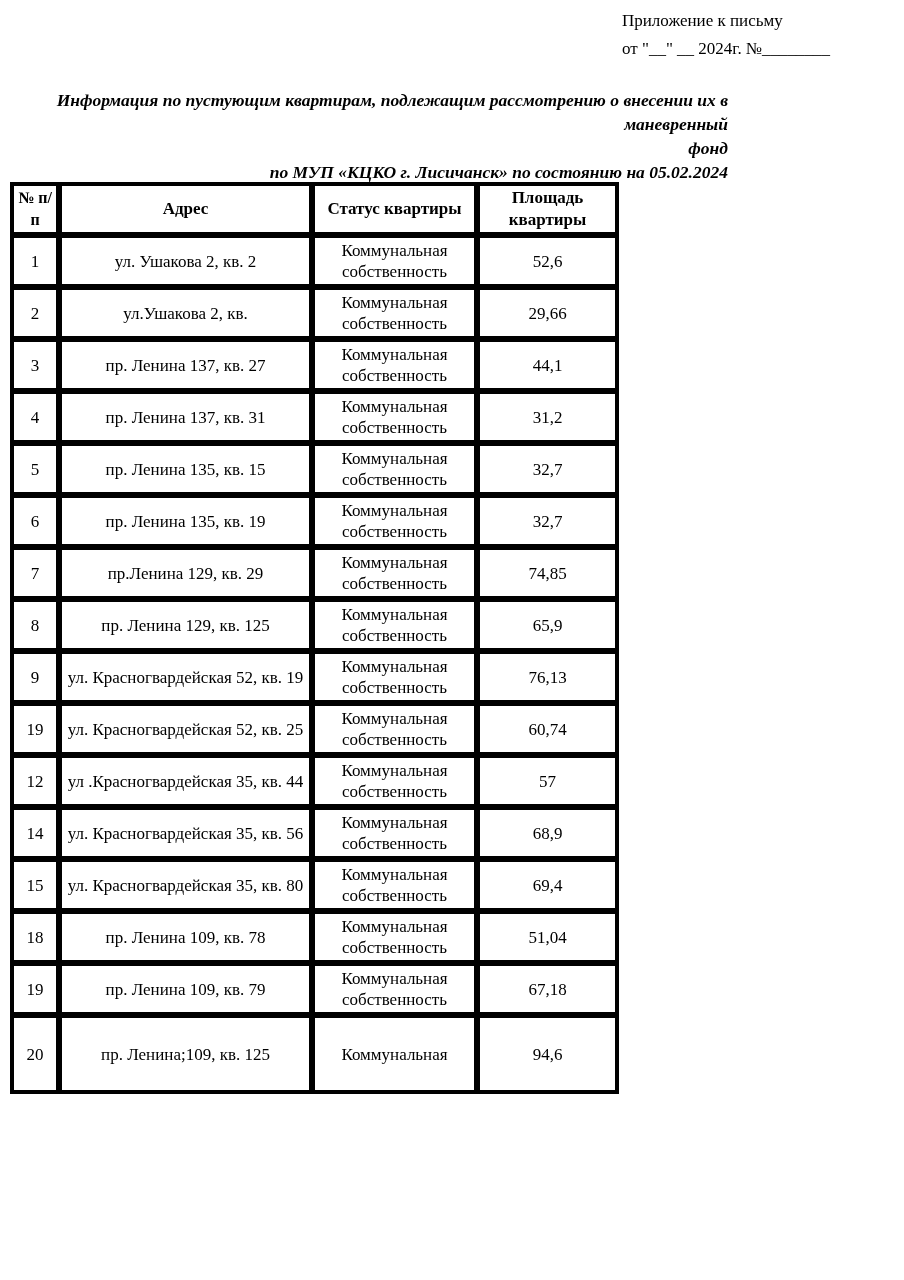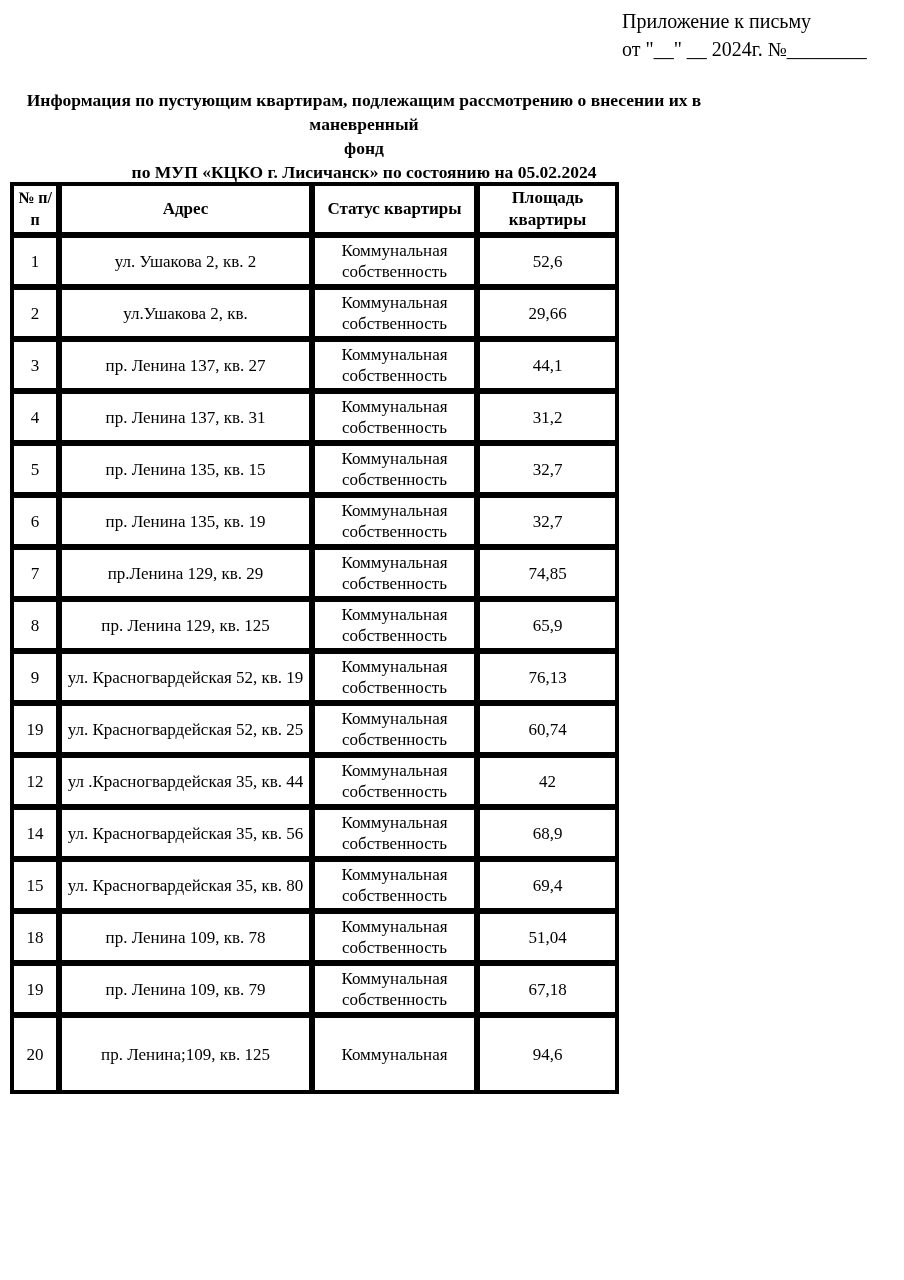--- a/index.html
+++ b/index.html
@@ -12,33 +12,34 @@
     height: 1280px;
     overflow: hidden;
     position: relative;
     font-family: "Liberation Serif", serif;
     color: #000000;
   }
   .annotation {
     position: absolute;
     top: 7px;
     left: 622px;
-    font-size: 20px;
+    font-size: 17px;
     line-height: 28px;
     white-space: nowrap;
   }
   .doc-title {
     position: absolute;
     top: 88px;
     left: 0;
     width: 728px;
-    text-align: center;
+    text-align: right;
     font-weight: 700;
     font-size: 17.5px;
     line-height: 24px;
+    font-style: italic;
   }
   table.apt {
     position: absolute;
     top: 182px;
     left: 10px;
     width: 607px;
     table-layout: fixed;
     border-collapse: separate;
     border-spacing: 0;
     border: 1px solid #000;
@@ -167,21 +168,21 @@
     <td>ул. Красногвардейская 52, кв. 25</td>
     <td>Коммунальная собственность</td>
     <td>60,74</td>
   </tr>
 
 
   <tr>
     <td>12</td>
     <td>ул .Красногвардейская 35, кв. 44</td>
     <td>Коммунальная собственность</td>
-    <td>42</td>
+    <td>57</td>
   </tr>
 
 
   <tr>
     <td>14</td>
     <td>ул. Красногвардейская 35, кв. 56</td>
     <td>Коммунальная собственность</td>
     <td>68,9</td>
   </tr>
 

